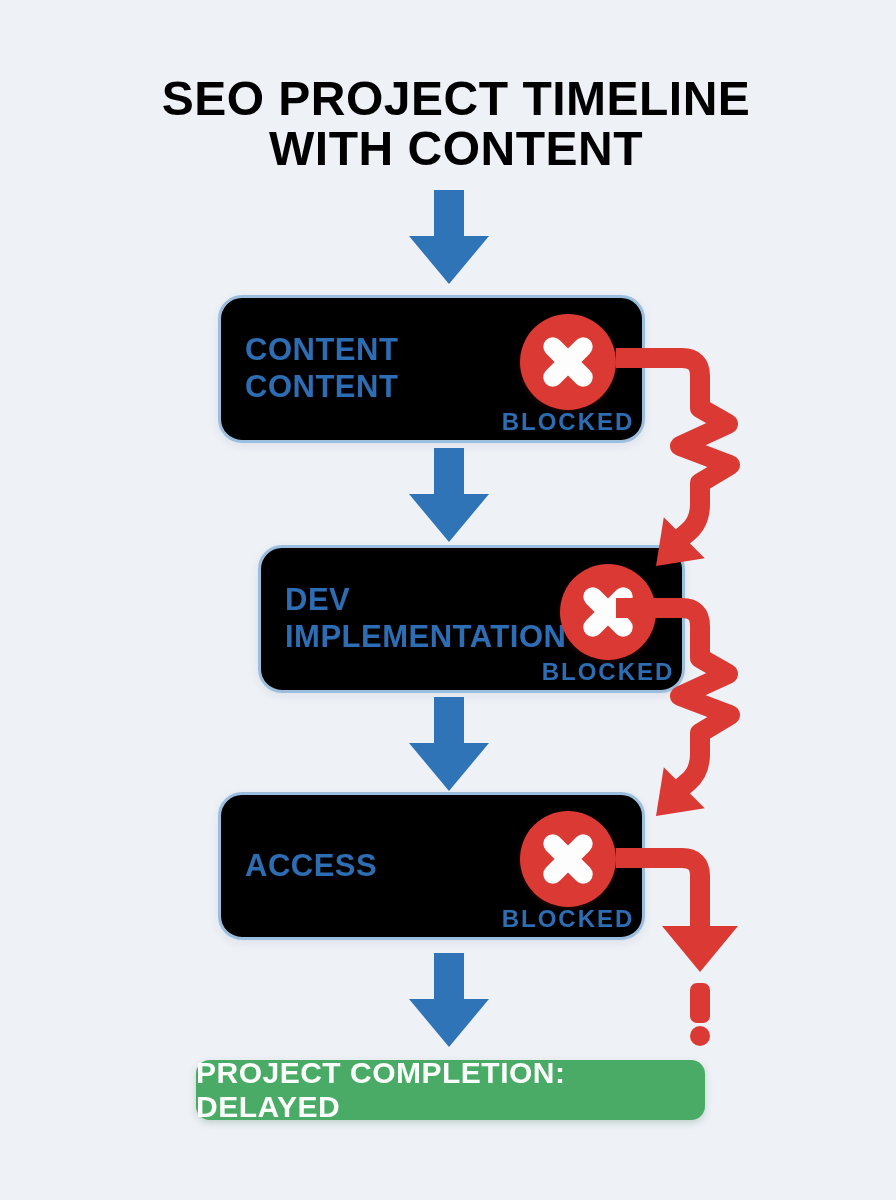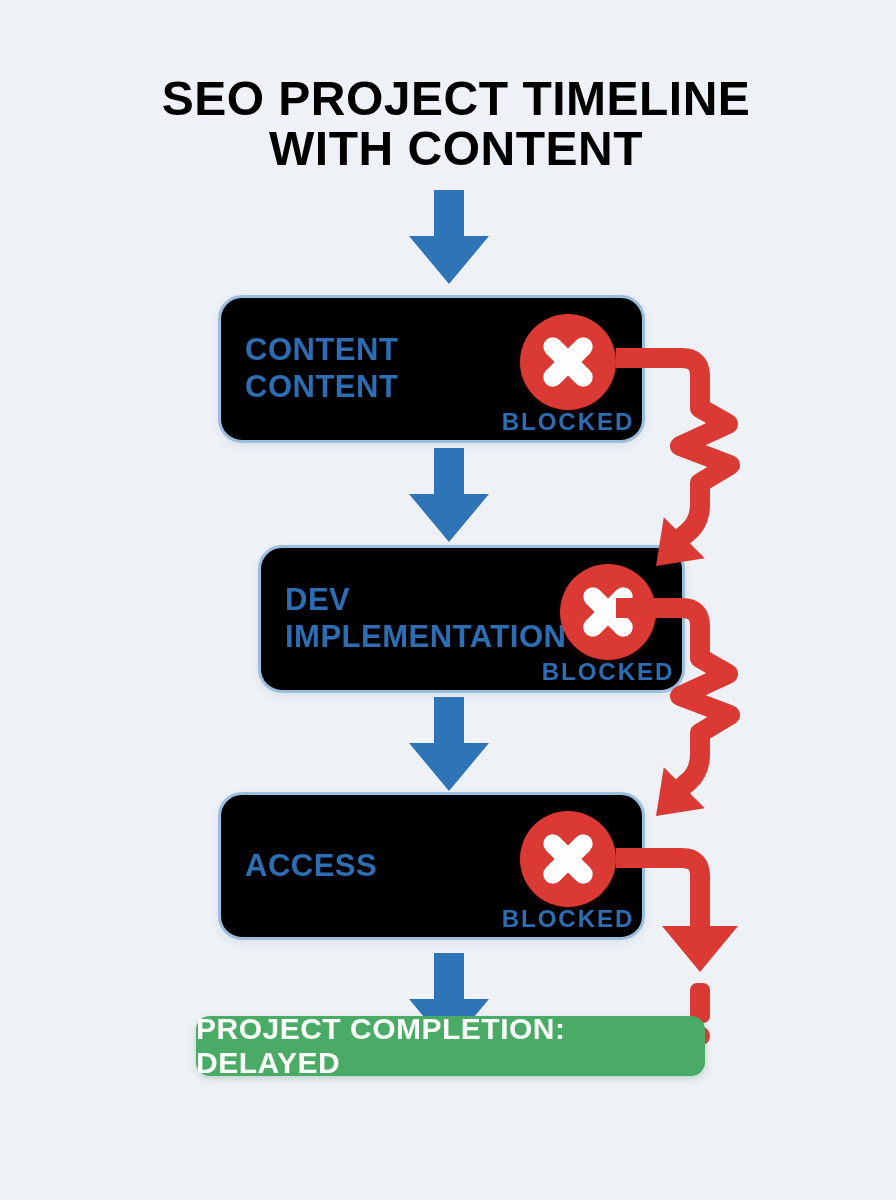--- a/index.html
+++ b/index.html
@@ -55,21 +55,21 @@
     position:absolute;left:267px;top:110px;width:160px;
     text-align:center;
     color:#2d6db3;
     font-size:24px;font-weight:800;letter-spacing:2px;
   }
   .red-arrow{position:absolute;width:150px;}
   .red-arrow svg{display:block;width:100%;height:100%;}
   .red-stroke{fill:none;stroke:#da3a33;stroke-width:20;stroke-linejoin:round;stroke-linecap:butt;}
   .red-fill{fill:#da3a33;}
   .banner{
-    position:absolute;left:196px;top:1016px;width:509px;height:60px;
+    position:absolute;left:196px;top:1060px;width:509px;height:60px;
     background:#4aab66;
     border-radius:14px;
     display:flex;align-items:center;justify-content:center;
     color:#fbfdfb;
     font-size:30px;font-weight:800;letter-spacing:0.5px;
     box-shadow:0 3px 7px rgba(60,120,80,0.25);
   }
 </style>
 </head>
 <body>

